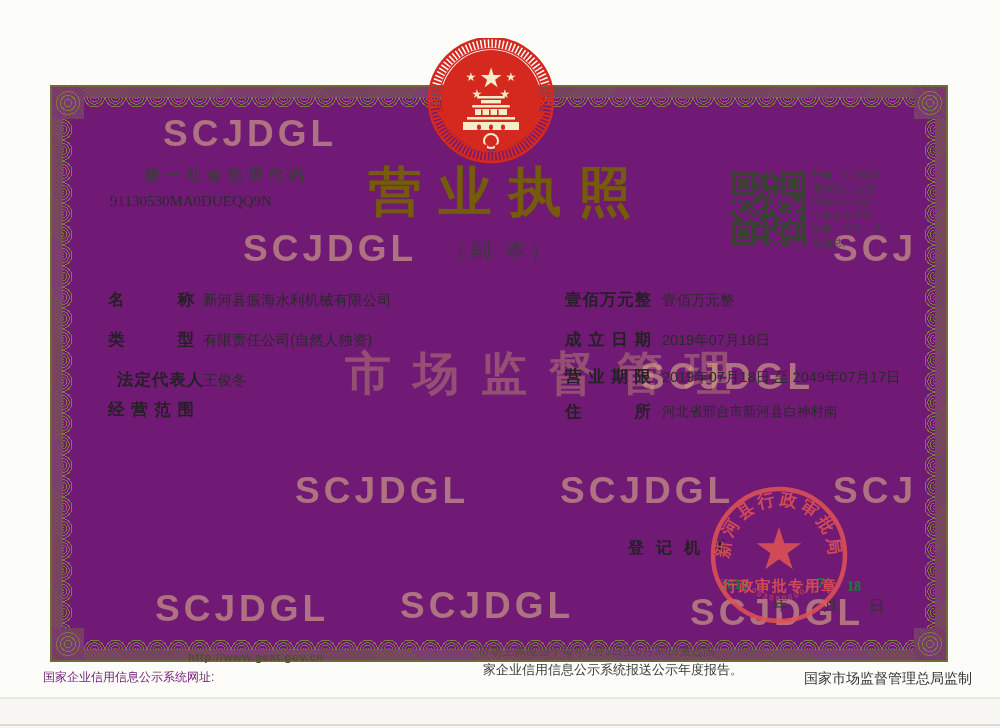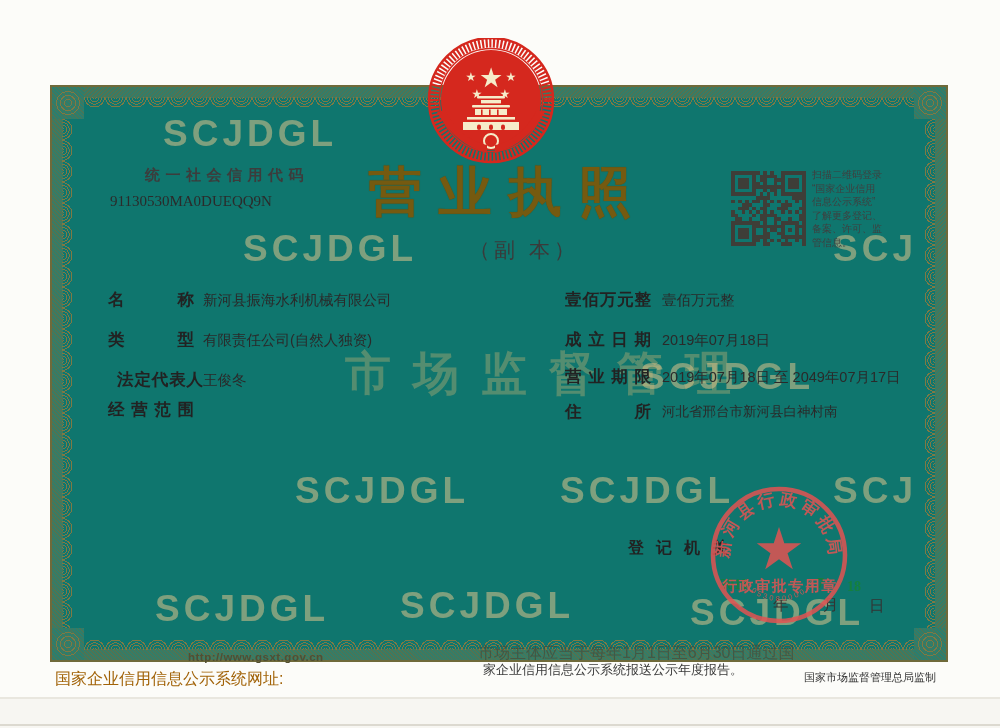--- a/index.html
+++ b/index.html
@@ -3,21 +3,21 @@
 <meta charset="utf-8">
 <style>
   html,body{margin:0;padding:0;}
   body{width:1000px;height:728px;overflow:hidden;background:#fcfcf9;
        font-family:"Liberation Sans","DejaVu Sans",sans-serif;}
   #page{position:relative;width:1000px;height:728px;background:#fcfcf9;}
   .abs{position:absolute;}
 
   
   .cert{position:absolute;left:50px;top:85px;width:898px;height:577px;
-        background:#0f766e;z-index:1;}
+        background:#701a75;z-index:1;}
   .inner{position:absolute;left:34px;top:34px;right:34px;bottom:34px;overflow:hidden;}
 
   
   .strip{position:absolute;background-color:rgba(170,164,110,.14);}
   .b-top{left:34px;right:34px;top:0;height:34px;border-top:2.5px solid #6f6a3a;
     background:
       repeating-linear-gradient(135deg,rgba(111,106,58,.5) 0 1px,transparent 1px 2.8px) 0 0/100% 11px no-repeat,
       radial-gradient(circle 11px at 50% 0,transparent 0 1.6px,#7f7944 1.6px 2.4px,transparent 2.4px 4.2px,#7f7944 4.2px 5px,transparent 5px 6.8px,#7f7944 6.8px 7.6px,transparent 7.6px 9.4px,#7f7944 9.4px 10.4px,transparent 10.4px) 0 10px/21px 24px repeat-x,
       linear-gradient(rgba(143,138,86,.3),rgba(143,138,86,.3)) 0 0/100% 11px no-repeat;}
   .b-bottom{left:34px;right:34px;bottom:0;height:34px;border-bottom:2.5px solid #6f6a3a;
@@ -52,37 +52,37 @@
       letter-spacing:22px;color:rgba(226,187,118,.33);white-space:nowrap;}
 
   
   .content{position:absolute;inset:0;z-index:3;color:#262626;}
   .code-label{left:145px;top:166px;font-size:15px;font-weight:bold;letter-spacing:5.5px;color:#3c3c3c;}
   .code-value{left:110px;top:193px;font-size:15px;font-family:"Liberation Serif","DejaVu Serif",serif;color:#2b2b2b;}
   .title{left:330px;top:164px;width:340px;text-align:center;font-size:53px;line-height:1.05;
          font-weight:bold;letter-spacing:17px;text-indent:17px;color:#755a10;
          text-shadow:0 0 1px #5d460b;}
   .subtitle{left:330px;top:236px;width:340px;text-align:center;font-size:21px;
-            letter-spacing:4px;color:#3a3a3a;margin-left:24px;}
+            letter-spacing:4px;color:#3a3a3a;}
   .qr-caption{left:812px;top:168px;width:72px;font-size:10px;line-height:13.6px;color:#3f3f3f;}
   .flabel{display:inline-block;text-align:justify;text-align-last:justify;
           font-size:16.5px;font-weight:bold;color:#222;}
   .fvalue{font-size:14.5px;color:#2a2a2a;}
   .scope{line-height:22.5px;font-size:14px;}
   .reg-label{left:628px;top:538px;width:100px;font-size:16px;}
   .dnum{font-family:"Liberation Serif","DejaVu Serif",serif;font-size:14px;color:#15803d;font-weight:bold;}
   .dchar{font-size:15.5px;color:#333;}
 
   
   .footer{position:absolute;inset:0;z-index:6;}
   .url{left:188px;top:651px;font-size:11.5px;font-weight:bold;color:#514e33;letter-spacing:.5px;}
-  .site-label{left:43px;top:669px;font-size:16px;color:#a16207;margin-left:12px;}
-  .notice1{left:478px;top:643px;font-size:16px;color:rgba(70,68,52,.62);}
+  .site-label{left:43px;top:669px;font-size:12px;color:#701a75;}
+  .notice1{left:478px;top:643px;font-size:12px;color:rgba(70,68,52,.62);}
   .notice2{left:483px;top:661px;font-size:13px;color:#3a3a3a;}
-  .issuer{left:804px;top:670px;font-size:11px;color:#333;}
+  .issuer{left:804px;top:670px;font-size:14px;color:#333;}
   .scanline1{left:0;top:697px;width:1000px;height:2px;background:#e9e7df;}
   .scanarea{left:0;top:699px;width:1000px;height:29px;background:#f7f6f2;}
   .scanline2{left:0;top:724px;width:1000px;height:1.5px;background:#dcd9d0;}
 
   .emblem{left:427px;top:38px;width:128px;height:128px;z-index:4;}
   .stamp{left:699px;top:475px;width:160px;height:160px;z-index:5;opacity:.85;}
   .qr{left:731px;top:170px;width:75px;height:77px;z-index:3;}
 </style>
 </head>
 <body>

